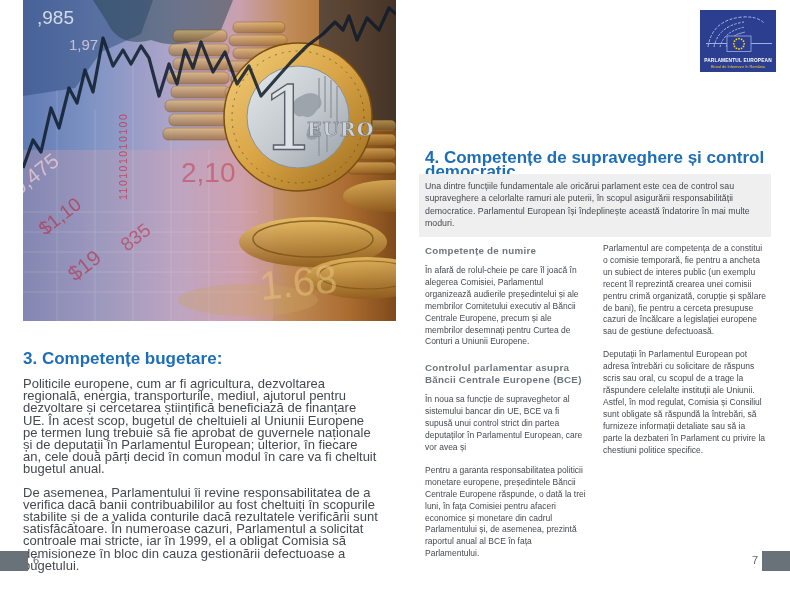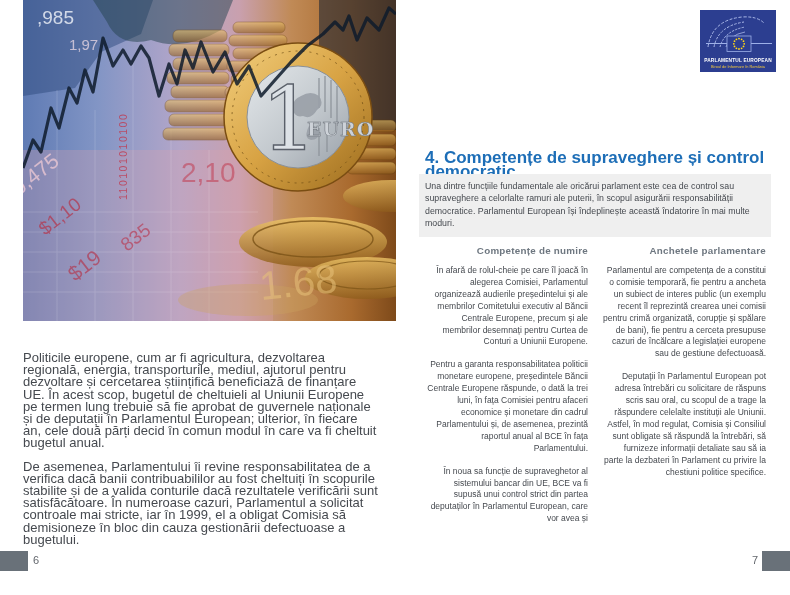--- a/index.html
+++ b/index.html
@@ -21,21 +21,21 @@
   .foot-block{top:551px;width:28px;height:20px;background:var(--footer-grey,#697179);}
   .foot-block.l{left:0;} .foot-block.r{right:0;}
   .page-num{top:554px;font-size:11px;color:var(--page-number-grey,#63676d);}
   .page-num.l{left:33px;} .page-num.r{left:748px;width:10px;text-align:right;}
   
   .logo-box{left:700px;top:10px;width:76px;height:62px;}
   .r-heading{left:425px;top:151px;width:350px;font-size:12px;line-height:14px;font-weight:bold;color:var(--heading-blue,#1d6eb7);}
   .intro-box{left:419px;top:174px;width:352px;background:var(--intro-bg,#efefef);padding:6px 6px 7px 6px;box-sizing:border-box;}
   .intro-box p{margin:0;font-size:8.8px;line-height:12.4px;}
   .cols{left:425px;top:243px;width:341px;display:flex;gap:15px;}
-  .col{width:163px;text-align:right;}
+  .col{width:163px;}
   .col h4{
     font-size:9.8px;line-height:12px;font-weight:bold;letter-spacing:.25px;
     color:var(--subheading-grey,#6e7780);margin:14px 0 8px 0;
   }
   .col h4:first-child{margin-top:2px;}
   .col p{font-size:8.5px;line-height:11.9px;margin:0 0 11px 0;}
   svg text{font-family:"Liberation Sans", sans-serif;}
   .serif{font-family:"DejaVu Serif", serif;}
 </style>
 </head>
@@ -156,20 +156,21 @@
       </g>
       <text x="238" y="150" font-size="88" class="serif" fill="#dde2e7" stroke="#5a606a" stroke-width="1.4">1</text>
       <text x="284" y="136" font-size="19" font-weight="bold" class="serif" fill="#cdd2d8" stroke="#6a7078" stroke-width="0.5" style="letter-spacing:1px">EURO</text>
     </g>
 
     <polyline points="0,168 10,140 18,152 28,108 36,128 46,88 54,103 62,70 70,92 80,38 90,66 100,50 108,64 118,46 126,58 136,96 146,64 154,84 162,50 170,68 178,42 190,72 202,52 214,84 226,66 238,96 252,80 268,62 284,46 300,34 312,22 320,30 326,16 334,40 344,18 356,30 366,8 373,14" fill="none" stroke="#0e1b2b" stroke-width="3.2" stroke-linejoin="round" opacity="0.85"></polyline>
   </svg>
 </div>
 
 <div class="abs left-text">
+  <h2 class="sec-heading">3. Competențe bugetare:</h2>
   <p class="body">Politicile europene, cum ar fi agricultura, dezvoltarea regională, energia, transporturile, mediul, ajutorul pentru dezvoltare și cercetarea științifică beneficiază de finanțare UE. În acest scop, bugetul de cheltuieli al Uniunii Europene pe termen lung trebuie să fie aprobat de guvernele naționale și de deputații în Parlamentul European; ulterior, în fiecare an, cele două părți decid în comun modul în care va fi cheltuit bugetul anual.</p>
   <p class="body">De asemenea, Parlamentului îi revine responsabilitatea de a verifica dacă banii contribuabililor au fost cheltuiți în scopurile stabilite și de a valida conturile dacă rezultatele verificării sunt satisfăcătoare. În numeroase cazuri, Parlamentul a solicitat controale mai stricte, iar în 1999, el a obligat Comisia să demisioneze în bloc din cauza gestionării defectuoase a bugetului.</p>
 </div>
 
 <div class="abs foot-block l"></div>
 <div class="abs page-num l">6</div>
 
 <div class="abs logo-box">
   <svg width="76" height="62" viewBox="0 0 76 62">
     <rect x="0" y="0" width="76" height="62" fill="#2c3e90"></rect>
@@ -206,24 +207,24 @@
 <h2 class="abs r-heading sec-heading">4. Competențe de supraveghere și control democratic</h2>
 
 <div class="abs intro-box">
   <p class="body">Una dintre funcțiile fundamentale ale oricărui parlament este cea de control sau supraveghere a celorlalte ramuri ale puterii, în scopul asigurării responsabilității democratice. Parlamentul European își îndeplinește această îndatorire în mai multe moduri.</p>
 </div>
 
 <div class="abs cols">
   <div class="col">
     <h4>Competențe de numire</h4>
     <p>În afară de rolul-cheie pe care îl joacă în alegerea Comisiei, Parlamentul organizează audierile președintelui și ale membrilor Comitetului executiv al Băncii Centrale Europene, precum și ale membrilor desemnați pentru Curtea de Conturi a Uniunii Europene.</p>
+    <h4>Controlul parlamentar asupra Băncii Centrale Europene (BCE)</h4>
+    <p>În noua sa funcție de supraveghetor al sistemului bancar din UE, BCE va fi supusă unui control strict din partea deputaților în Parlamentul European, care vor avea și</p>
     <p>Pentru a garanta responsabilitatea politicii monetare europene, președintele Băncii Centrale Europene răspunde, o dată la trei luni, în fața Comisiei pentru afaceri economice și monetare din cadrul Parlamentului și, de asemenea, prezintă raportul anual al BCE în fața Parlamentului.</p>
-    <p>În noua sa funcție de supraveghetor al sistemului bancar din UE, BCE va fi supusă unui control strict din partea deputaților în Parlamentul European, care vor avea și</p>
   </div>
   <div class="col">
-    <h4>Anchetele parlamentare</h4>
     <p>Parlamentul are competența de a constitui o comisie temporară, fie pentru a ancheta un subiect de interes public (un exemplu recent îl reprezintă crearea unei comisii pentru crimă organizată, corupție și spălare de bani), fie pentru a cerceta presupuse cazuri de încălcare a legislației europene sau de gestiune defectuoasă.</p>
     <p>Deputații în Parlamentul European pot adresa întrebări cu solicitare de răspuns scris sau oral, cu scopul de a trage la răspundere celelalte instituții ale Uniunii. Astfel, în mod regulat, Comisia și Consiliul sunt obligate să răspundă la întrebări, să furnizeze informații detaliate sau să ia parte la dezbateri în Parlament cu privire la chestiuni politice specifice.</p>
   </div>
 </div>
 
 <div class="abs foot-block r"></div>
 <div class="abs page-num r">7</div>
 
 </body></html>

